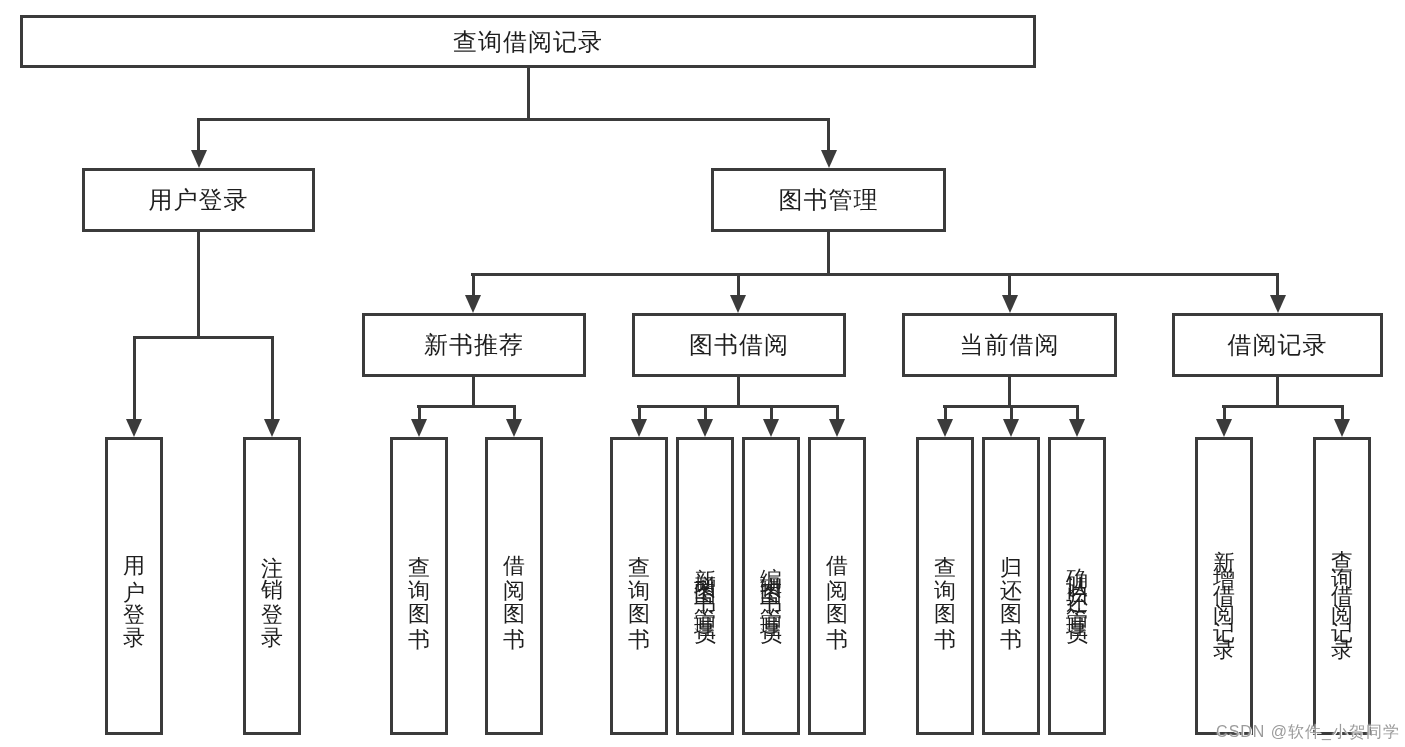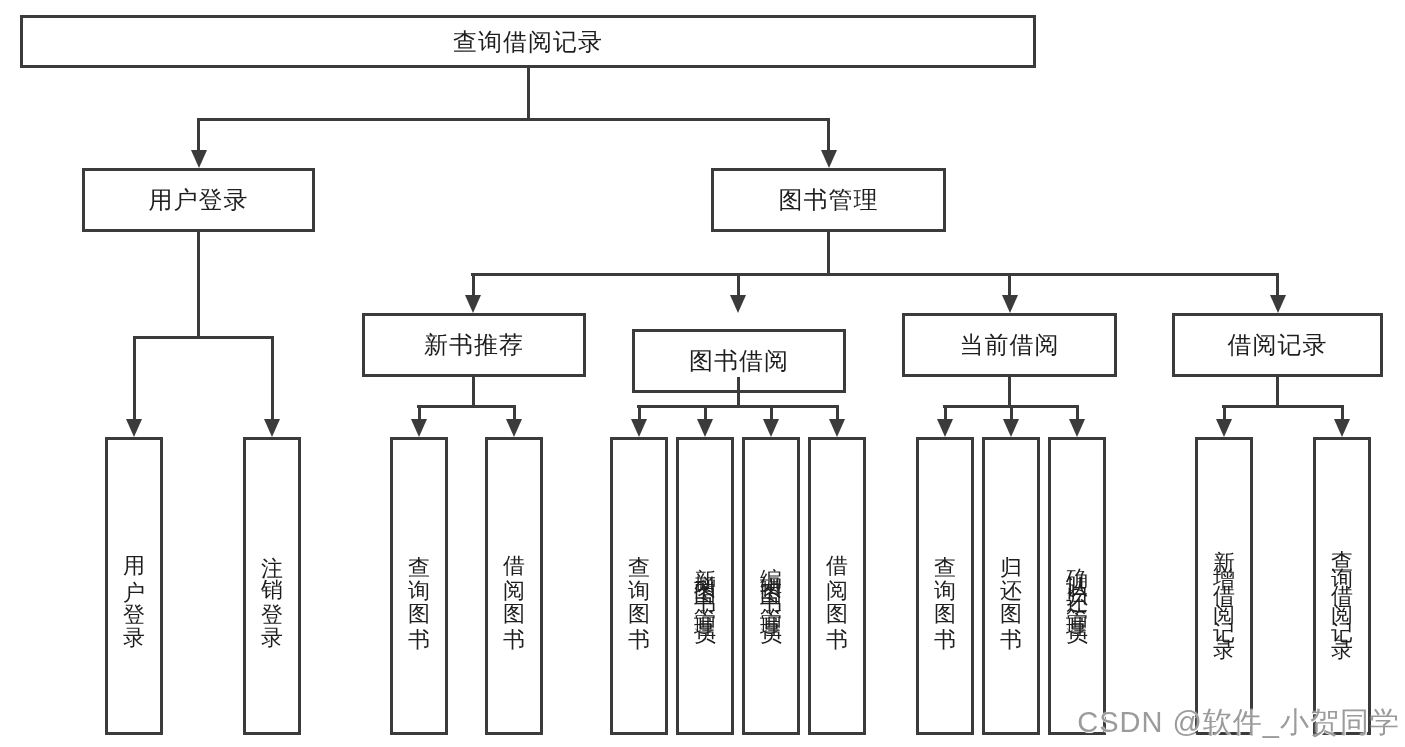--- a/index.html
+++ b/index.html
@@ -43,21 +43,21 @@
   .hl{height:3px;}
   .arrow{
     position:absolute;width:0;height:0;
     border-left:8px solid transparent;
     border-right:8px solid transparent;
     border-top:18px solid var(--line);
   }
   .watermark{
     position:absolute;
     right:5px;bottom:4px;
-    font-size:29px;
+    font-size:16px;
     color:#9b9b9b;
     text-shadow:0 0 2px #ffffff, 1px 1px 0 #ffffff;
     letter-spacing:1px;
     z-index:20;
     white-space:nowrap;
   }
 </style>
 </head>
 <body>
 
@@ -72,21 +72,21 @@
   </div>
 
   <div class="node" style="left:362px;top:313px;width:218px;height:58px">
     <span class="h-label">新书推荐</span>
   </div>
 
   <div class="node" style="left:711px;top:168px;width:229px;height:58px">
     <span class="h-label">图书管理</span>
   </div>
 
-  <div class="node" style="left:632px;top:329px;width:208px;height:58px">
+  <div class="node" style="left:632px;top:313px;width:208px;height:58px">
     <span class="h-label">图书借阅</span>
   </div>
 
   <div class="node" style="left:902px;top:313px;width:209px;height:58px">
     <span class="h-label">当前借阅</span>
   </div>
 
   <div class="node" style="left:1172px;top:313px;width:205px;height:58px">
     <span class="h-label">借阅记录</span>
   </div>

